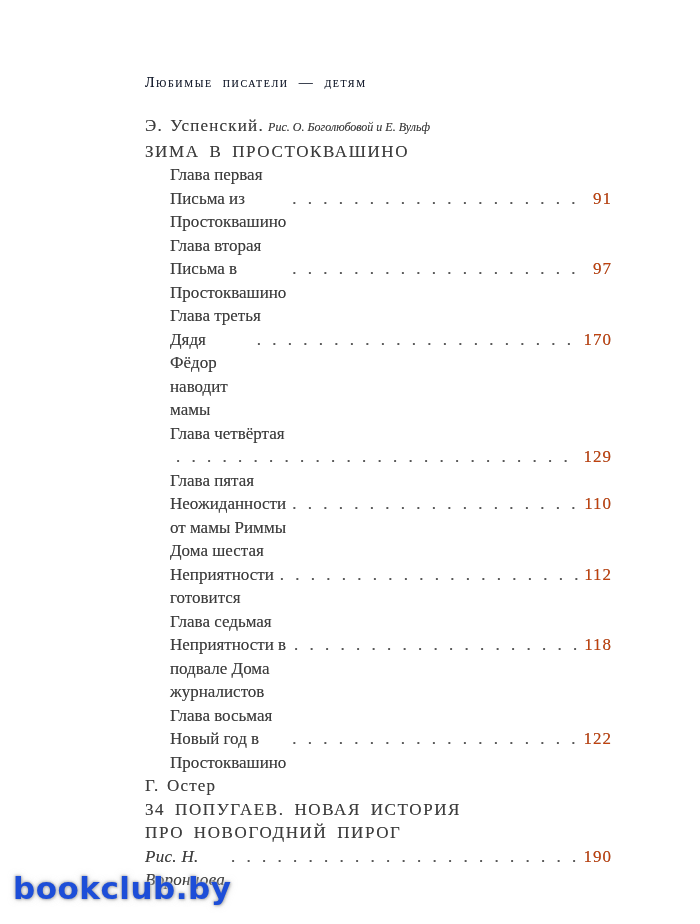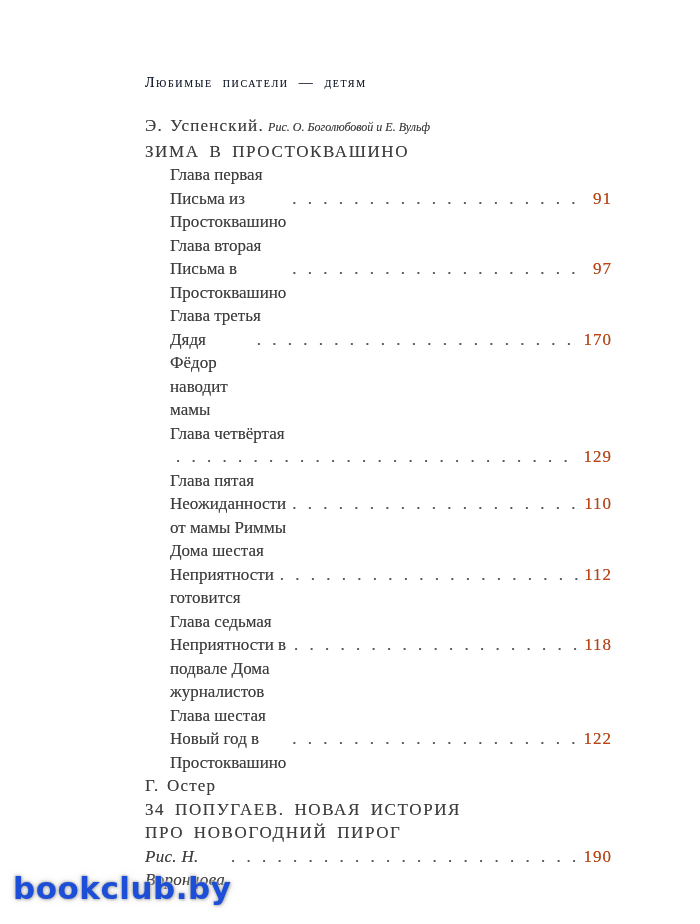--- a/index.html
+++ b/index.html
@@ -132,21 +132,21 @@
         <span class="pg">112</span>
       </div>
 
       <div class="line indent soft">Глава седьмая</div>
       <div class="row indent soft">
         <span>Неприятности в подвале Дома журналистов</span>
         <span class="dots"></span>
         <span class="pg">118</span>
       </div>
 
-      <div class="line indent soft">Глава шестая</div>
+      <div class="line indent soft">Глава восьмая</div>
       <div class="row indent soft">
         <span>Новый год в Простоквашино</span>
         <span class="dots"></span>
         <span class="pg">122</span>
       </div>
     </div>
 
     <div>
       <div class="line author soft">Г. Остер</div>
       <div class="line caps soft">34 ПОПУГАЕВ. НОВАЯ ИСТОРИЯ</div>

